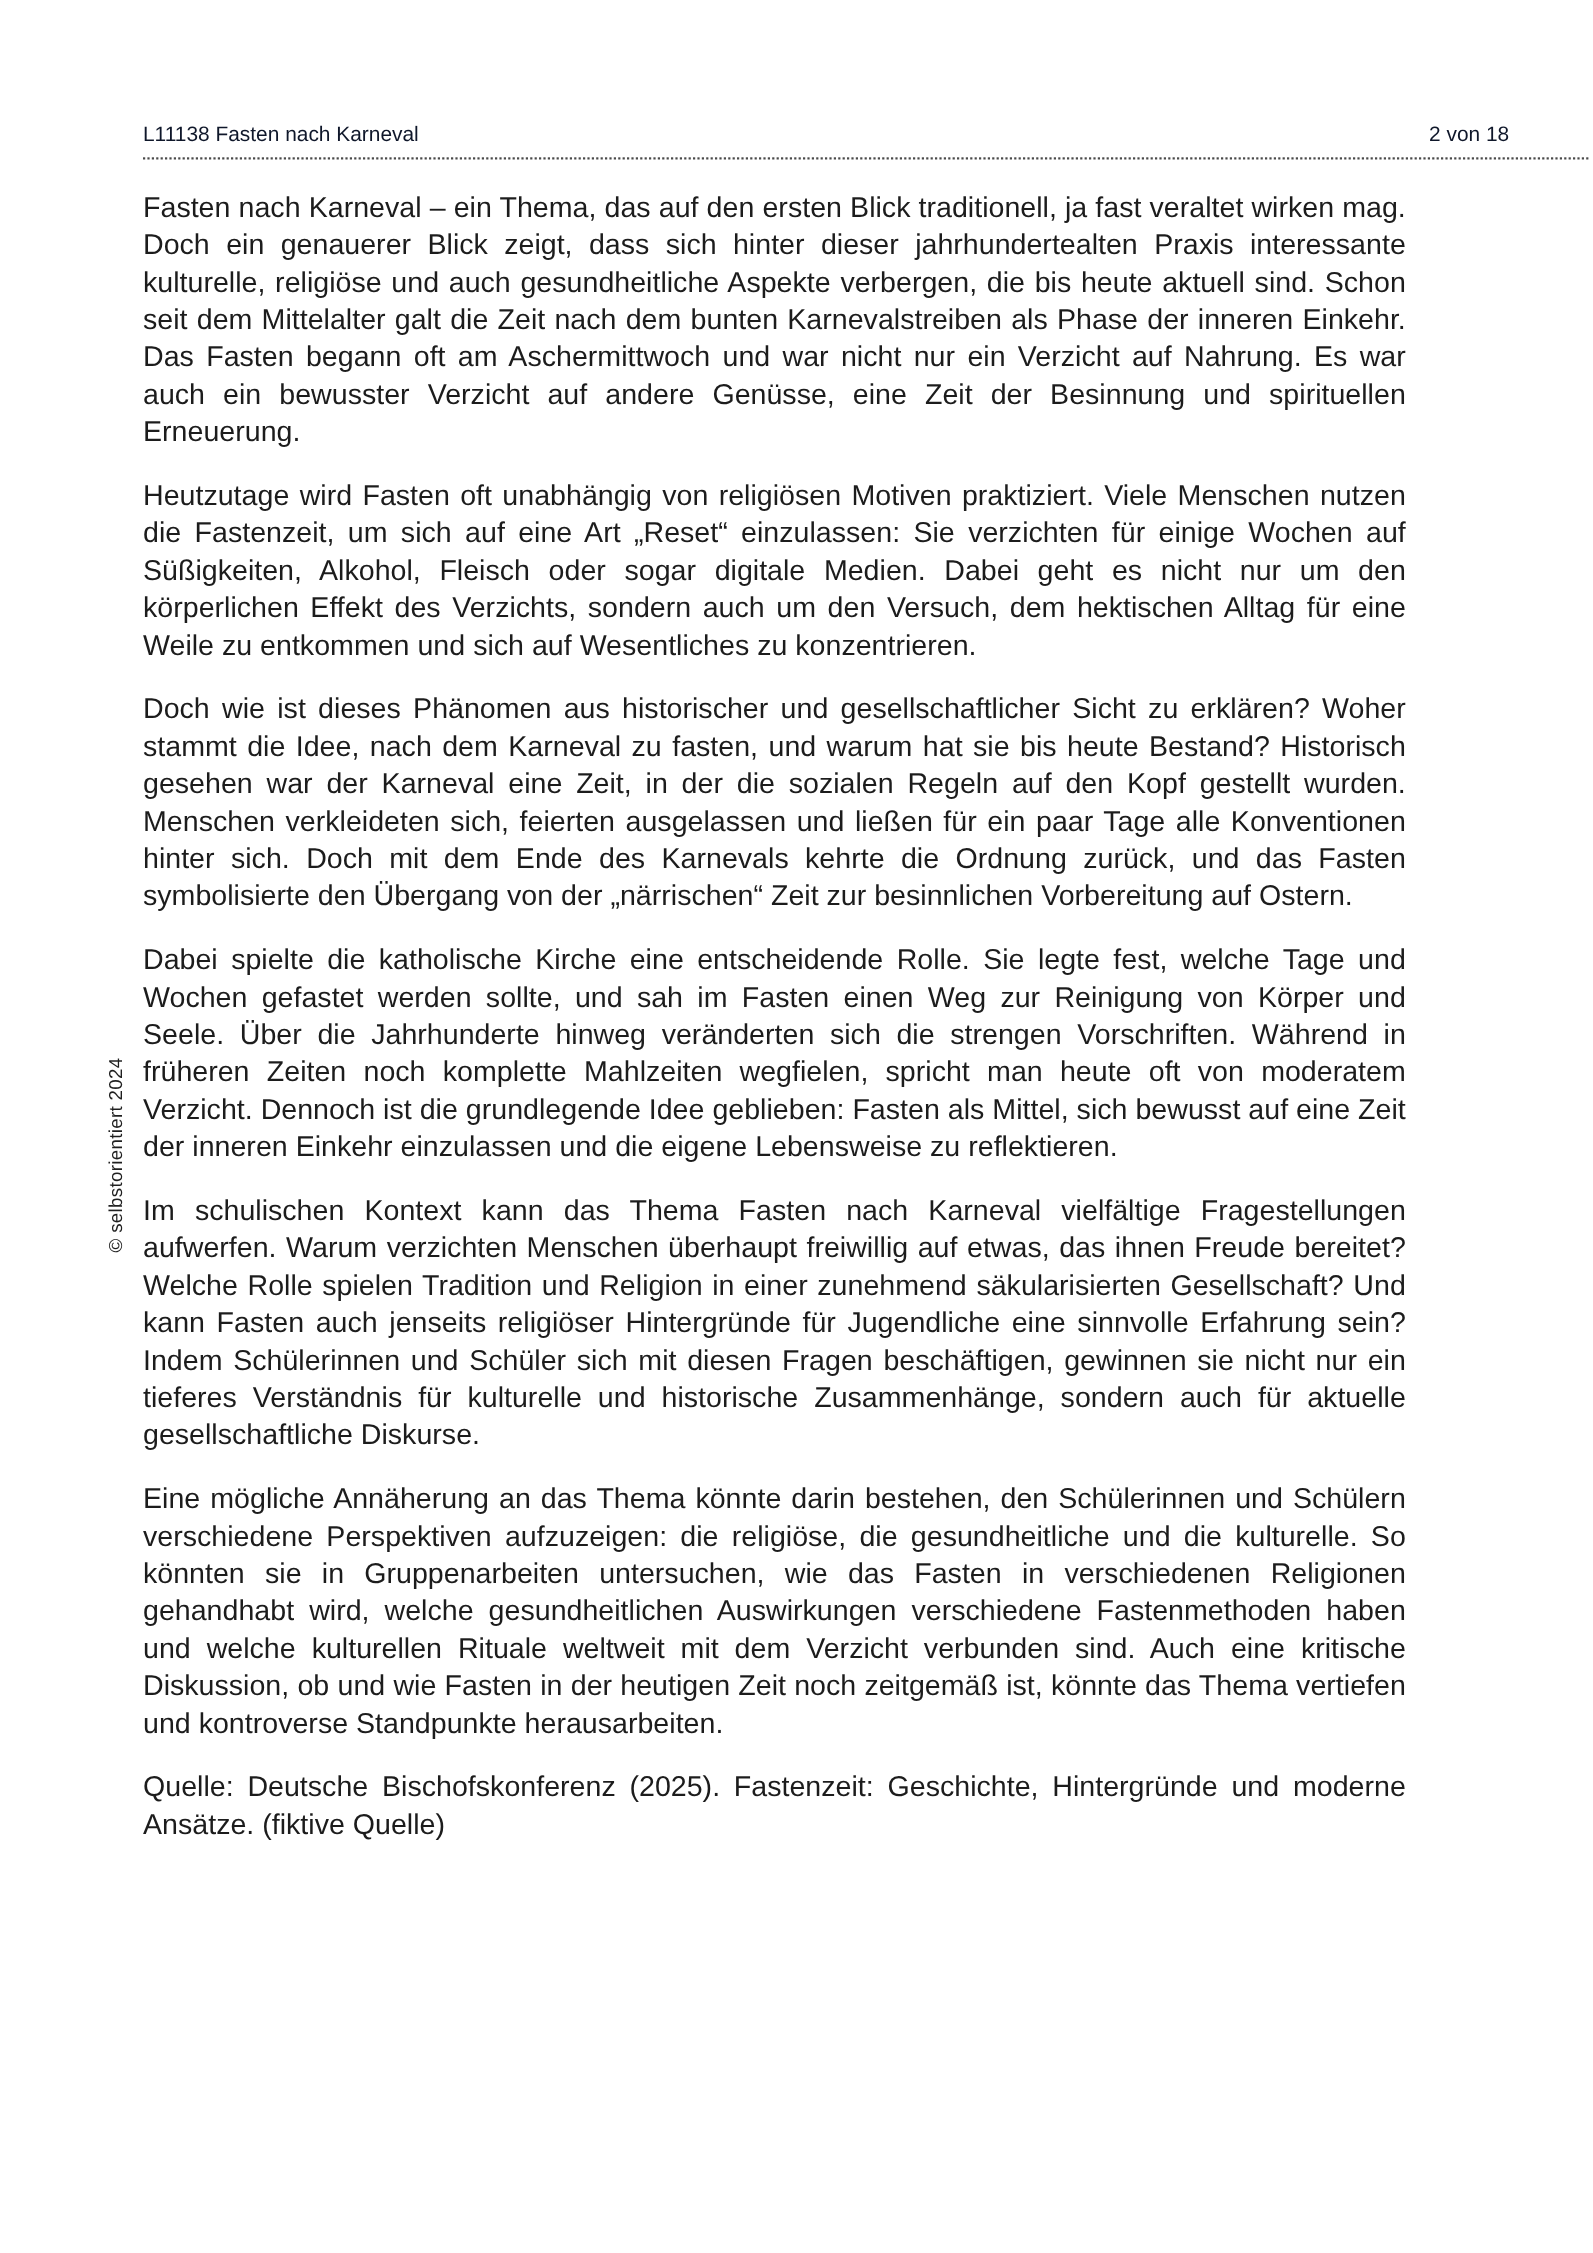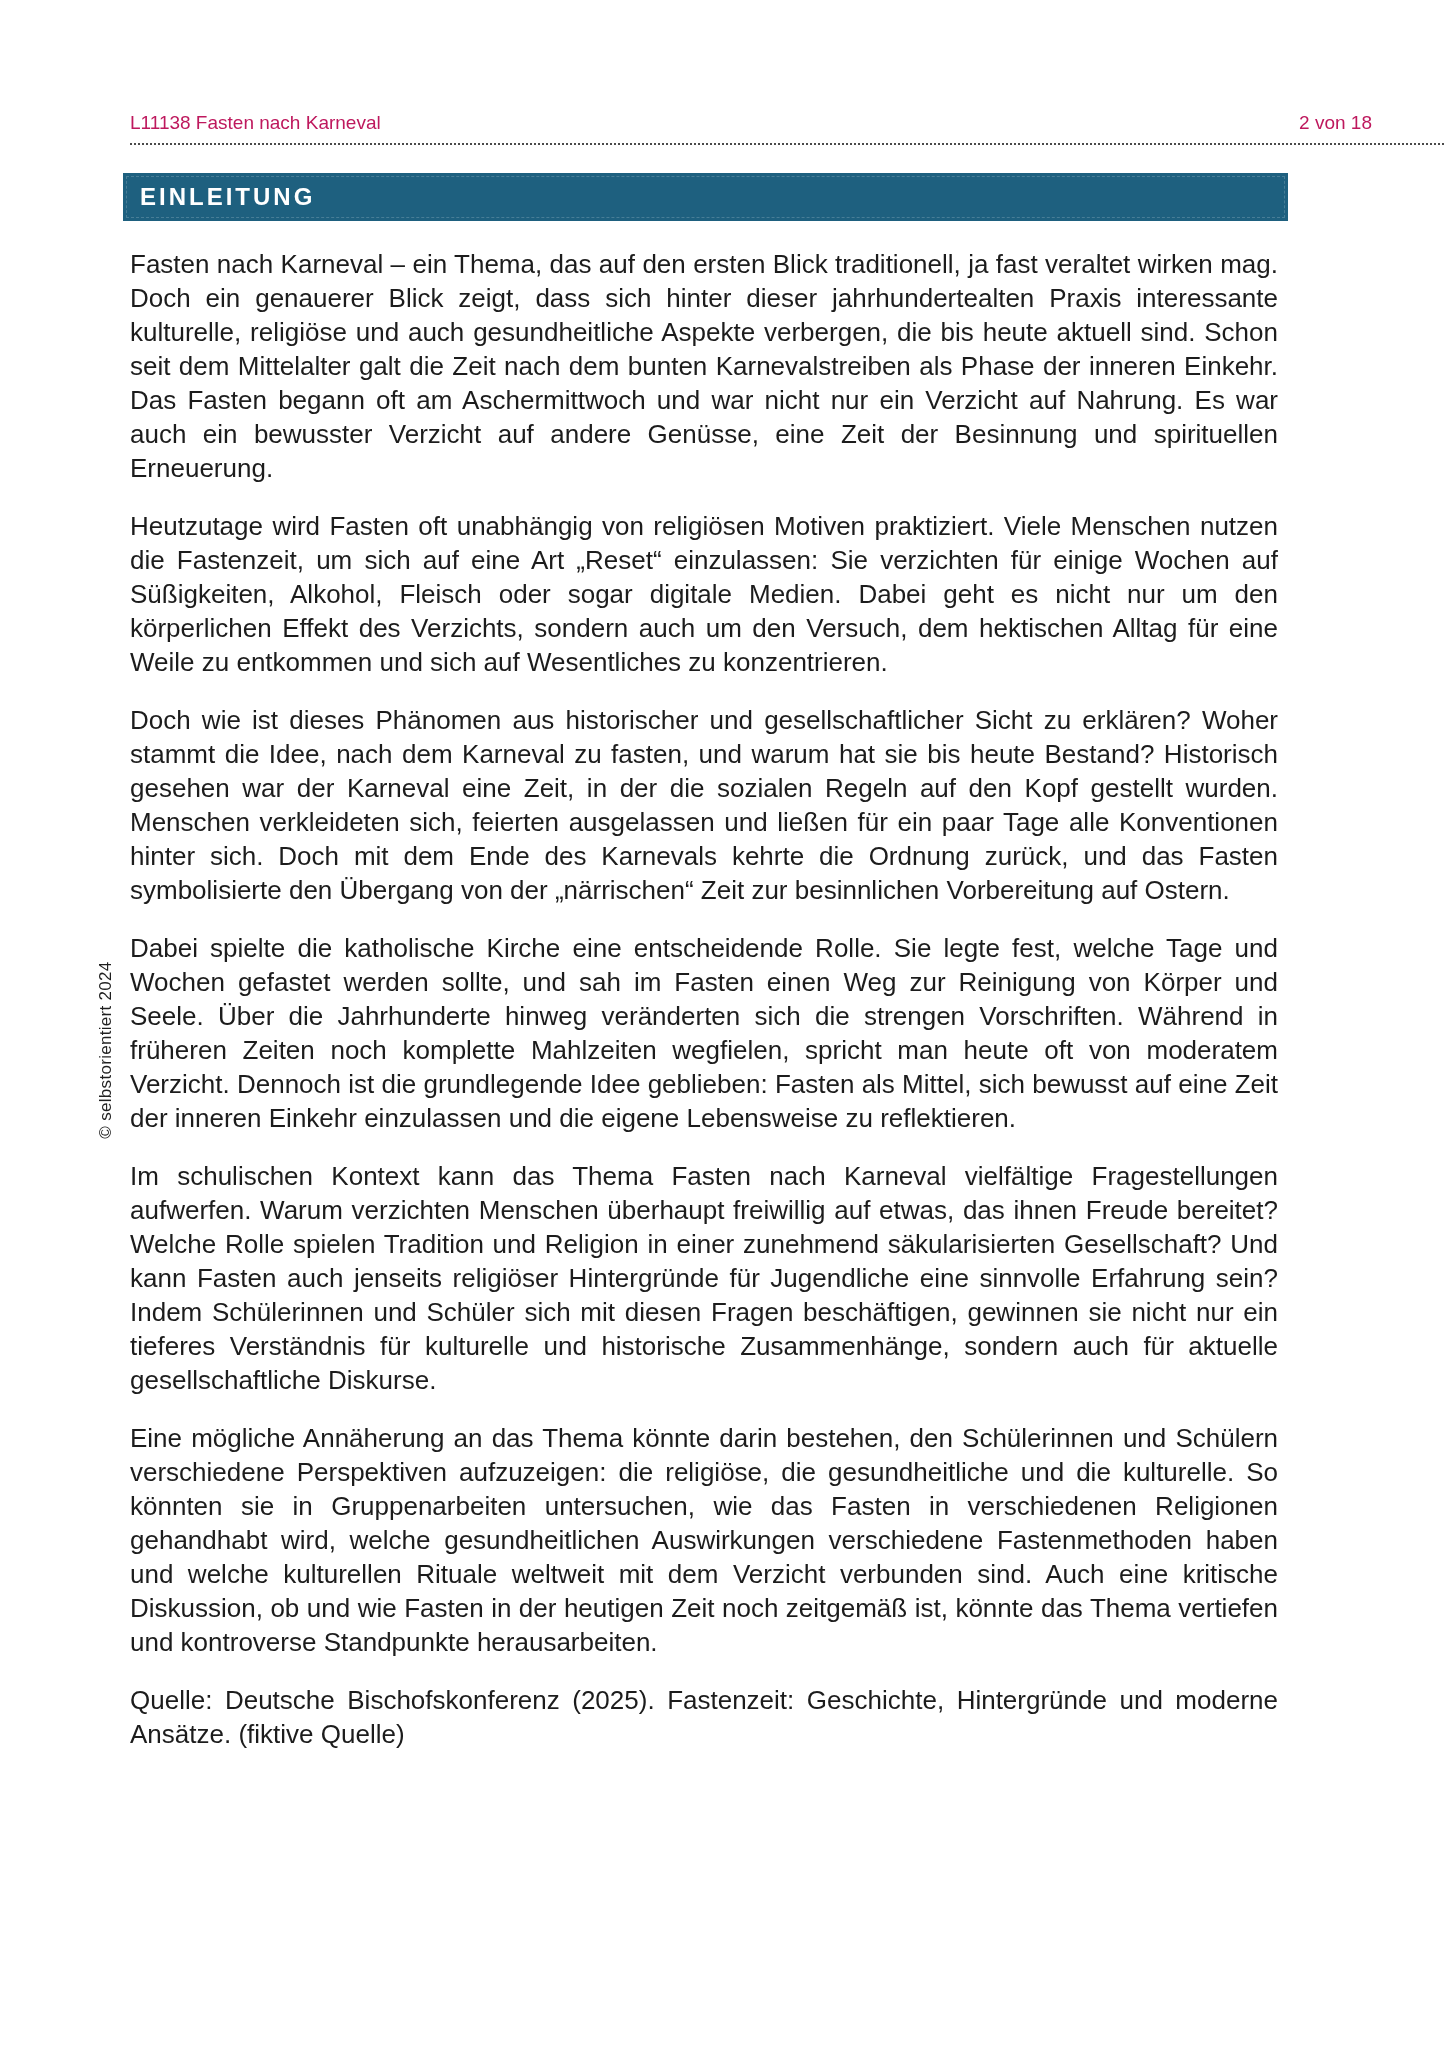--- a/index.html
+++ b/index.html
@@ -21,21 +21,21 @@
   .page-header {
     margin: 0 4px 0 130px;
     padding-top: 113px;
     padding-bottom: 9px;
     border-bottom: 2px dotted #4a4a4a;
     display: flex;
     justify-content: space-between;
     align-items: center;
     font-size: 19px;
     line-height: 1.1;
-    color: #be185d;
+    color: #0f172a;
   }
   .page-header .page-num {
     padding-right: 72px;
   }
 
   
   .content {
     margin: 0 170px 0 130px; 
   }
   .section-banner {
@@ -89,23 +89,20 @@
 
 <div class="page">
 
   <header class="page-header">
     <span class="doc-code">L11138 Fasten nach Karneval</span>
     <span class="page-num">2 von 18</span>
   </header>
 
   <div class="content">
 
-    <div class="section-banner" style="background: rgb(30, 96, 127);">
-      <span class="section-title">EINLEITUNG</span>
-    </div>
 
     <div class="body-text">
       <p>Fasten nach Karneval – ein Thema, das auf den ersten Blick traditionell, ja fast veraltet wirken mag. Doch ein genauerer Blick zeigt, dass sich hinter dieser jahrhundertealten Praxis interessante kulturelle, religiöse und auch gesundheitliche Aspekte verbergen, die bis heute aktuell sind. Schon seit dem Mittelalter galt die Zeit nach dem bunten Karnevalstreiben als Phase der inneren Einkehr. Das Fasten begann oft am Aschermittwoch und war nicht nur ein Verzicht auf Nahrung. Es war auch ein bewusster Verzicht auf andere Genüsse, eine Zeit der Besinnung und spirituellen Erneuerung.</p>
       <p>Heutzutage wird Fasten oft unabhängig von religiösen Motiven praktiziert. Viele Menschen nutzen die Fastenzeit, um sich auf eine Art „Reset“ einzulassen: Sie verzichten für einige Wochen auf Süßigkeiten, Alkohol, Fleisch oder sogar digitale Medien. Dabei geht es nicht nur um den körperlichen Effekt des Verzichts, sondern auch um den Versuch, dem hektischen Alltag für eine Weile zu entkommen und sich auf Wesentliches zu konzentrieren.</p>
       <p>Doch wie ist dieses Phänomen aus historischer und gesellschaftlicher Sicht zu erklären? Woher stammt die Idee, nach dem Karneval zu fasten, und warum hat sie bis heute Bestand? Historisch gesehen war der Karneval eine Zeit, in der die sozialen Regeln auf den Kopf gestellt wurden. Menschen verkleideten sich, feierten ausgelassen und ließen für ein paar Tage alle Konventionen hinter sich. Doch mit dem Ende des Karnevals kehrte die Ordnung zurück, und das Fasten symbolisierte den Übergang von der „närrischen“ Zeit zur besinnlichen Vorbereitung auf Ostern.</p>
       <p>Dabei spielte die katholische Kirche eine entscheidende Rolle. Sie legte fest, welche Tage und Wochen gefastet werden sollte, und sah im Fasten einen Weg zur Reinigung von Körper und Seele. Über die Jahrhunderte hinweg veränderten sich die strengen Vorschriften. Während in früheren Zeiten noch komplette Mahlzeiten wegfielen, spricht man heute oft von moderatem Verzicht. Dennoch ist die grundlegende Idee geblieben: Fasten als Mittel, sich bewusst auf eine Zeit der inneren Einkehr einzulassen und die eigene Lebensweise zu reflektieren.</p>
       <p>Im schulischen Kontext kann das Thema Fasten nach Karneval vielfältige Fragestellungen aufwerfen. Warum verzichten Menschen überhaupt freiwillig auf etwas, das ihnen Freude bereitet? Welche Rolle spielen Tradition und Religion in einer zunehmend säkularisierten Gesellschaft? Und kann Fasten auch jenseits religiöser Hintergründe für Jugendliche eine sinnvolle Erfahrung sein? Indem Schülerinnen und Schüler sich mit diesen Fragen beschäftigen, gewinnen sie nicht nur ein tieferes Verständnis für kulturelle und historische Zusammenhänge, sondern auch für aktuelle gesellschaftliche Diskurse.</p>
       <p>Eine mögliche Annäherung an das Thema könnte darin bestehen, den Schülerinnen und Schülern verschiedene Perspektiven aufzuzeigen: die religiöse, die gesundheitliche und die kulturelle. So könnten sie in Gruppenarbeiten untersuchen, wie das Fasten in verschiedenen Religionen gehandhabt wird, welche gesundheitlichen Auswirkungen verschiedene Fastenmethoden haben und welche kulturellen Rituale weltweit mit dem Verzicht verbunden sind. Auch eine kritische Diskussion, ob und wie Fasten in der heutigen Zeit noch zeitgemäß ist, könnte das Thema vertiefen und kontroverse Standpunkte herausarbeiten.</p>
       <p>Quelle: Deutsche Bischofskonferenz (2025). Fastenzeit: Geschichte, Hintergründe und moderne Ansätze. (fiktive Quelle)</p>
     </div>

